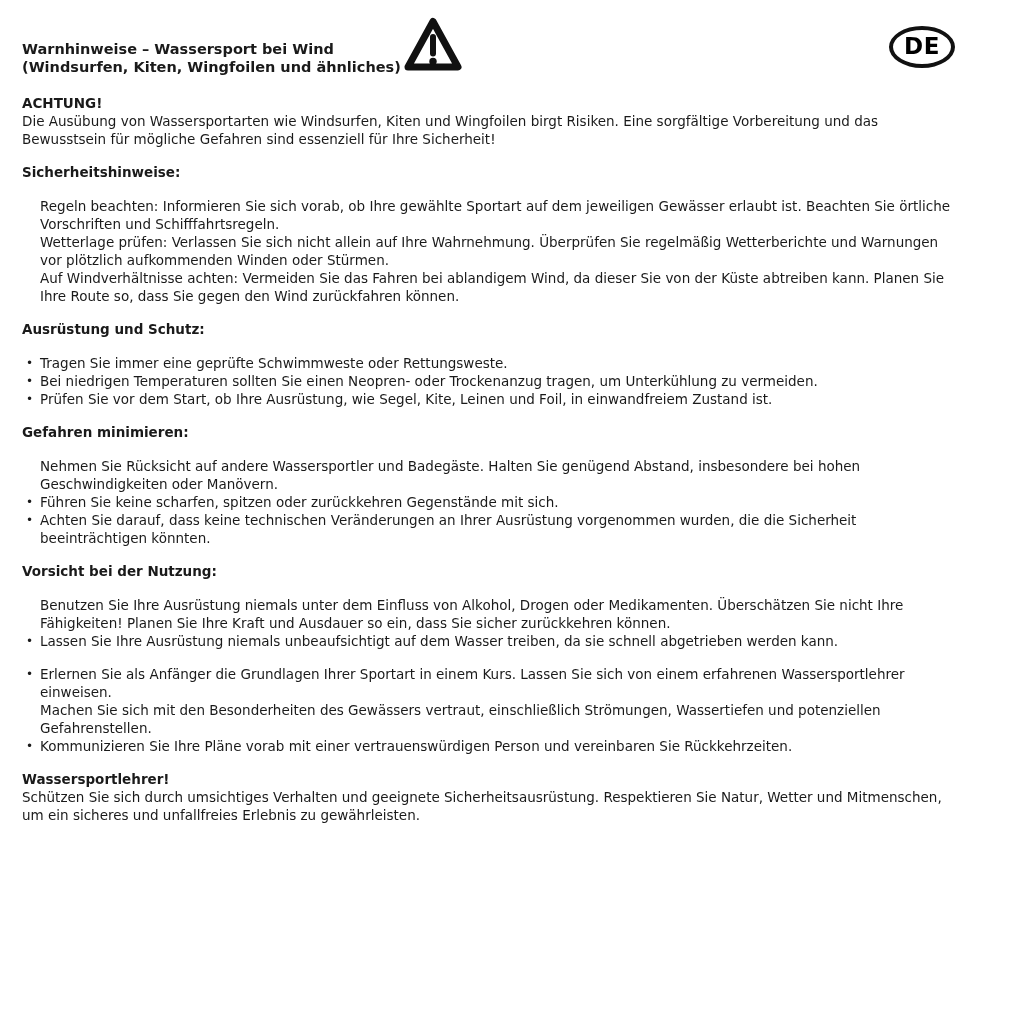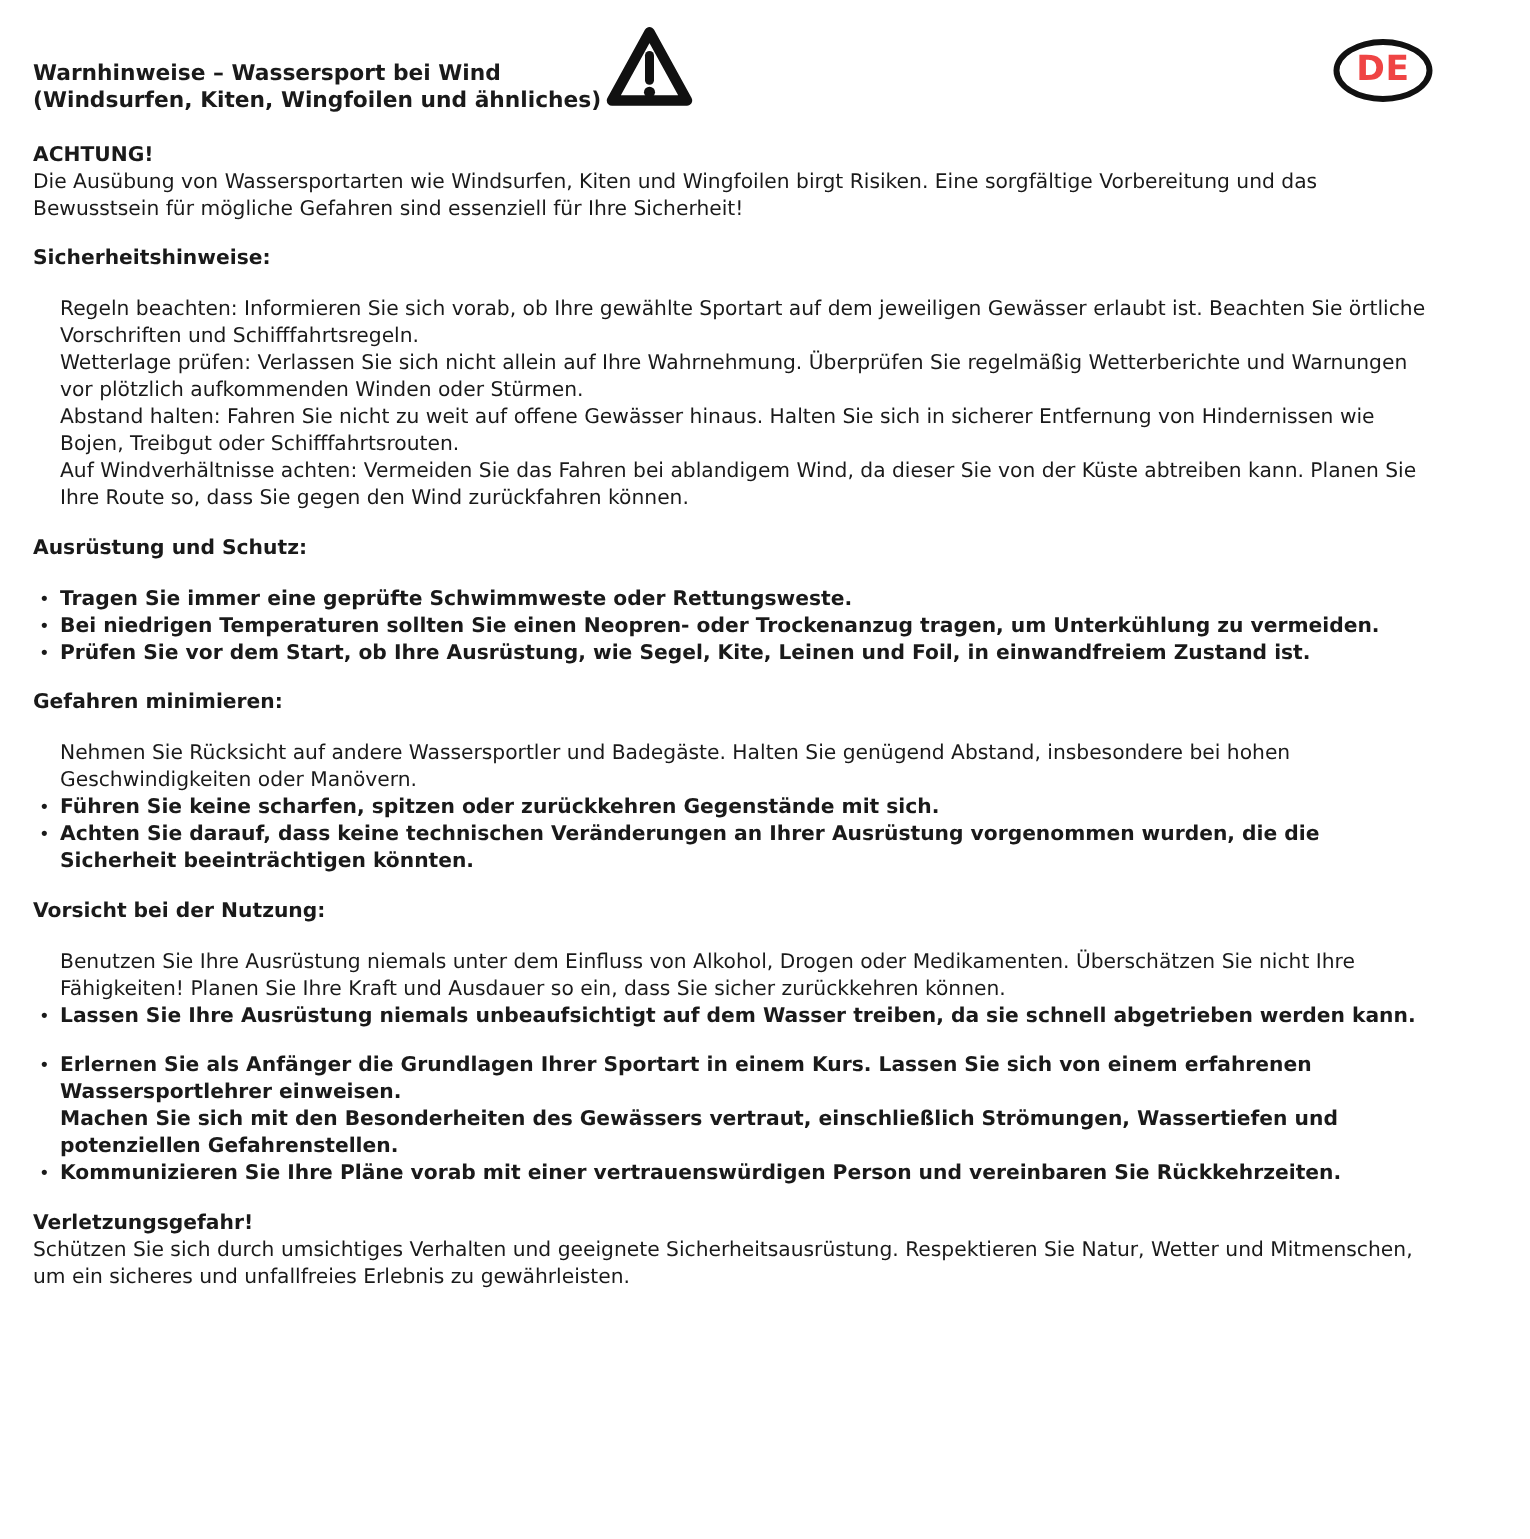--- a/index.html
+++ b/index.html
@@ -53,38 +53,38 @@
     border: 4px solid #111111;
     border-radius: 50%;
     display: flex;
     align-items: center;
     justify-content: center;
   }
   .lang-badge span {
     font-weight: bold;
     font-size: 23px;
     letter-spacing: 0.5px;
-    color: #ef4444;
+    color: #000000;
     transform: translateY(-1px);
   }
   
   .sec { margin: 15px 0 15px 0; }
   .sec p { margin: 0; }
   .h {
     font-weight: bold;
   }
   .h.spaced { margin-bottom: 16px !important; }
   .indent { margin-left: 18px !important; }
   .bullet { display: flex; }
   .bullet .dot {
     flex: 0 0 14px;
     margin-left: 4px;
     font-size: 12px;
   }
-  .bullet .btext { flex: 1 1 auto; font-weight: bold; }
+  .bullet .btext { flex: 1 1 auto; }
 </style>
 </head>
 <body>
 
 <div class="page">
 
   <header class="doc-header">
     <div class="title-block">
       <div class="title-line">Warnhinweise – Wassersport bei Wind</div>
       <div class="title-line">(Windsurfen, Kiten, Wingfoilen und ähnliches)</div>
@@ -103,21 +103,20 @@
 
   <section class="sec">
     <p class="h">ACHTUNG!</p>
     <p>Die Ausübung von Wassersportarten wie Windsurfen, Kiten und Wingfoilen birgt Risiken. Eine sorgfältige Vorbereitung und das Bewusstsein für mögliche Gefahren sind essenziell für Ihre Sicherheit!</p>
   </section>
 
   <section class="sec">
     <p class="h spaced">Sicherheitshinweise:</p>
     <p class="indent">Regeln beachten: Informieren Sie sich vorab, ob Ihre gewählte Sportart auf dem jeweiligen Gewässer erlaubt ist. Beachten Sie örtliche Vorschriften und Schifffahrtsregeln.</p>
     <p class="indent">Wetterlage prüfen: Verlassen Sie sich nicht allein auf Ihre Wahrnehmung. Überprüfen Sie regelmäßig Wetterberichte und Warnungen vor plötzlich aufkommenden Winden oder Stürmen.</p>
-    <p class="indent">Abstand halten: Fahren Sie nicht zu weit auf offene Gewässer hinaus. Halten Sie sich in sicherer Entfernung von Hindernissen wie Bojen, Treibgut oder Schifffahrtsrouten.</p>
     <p class="indent">Auf Windverhältnisse achten: Vermeiden Sie das Fahren bei ablandigem Wind, da dieser Sie von der Küste abtreiben kann. Planen Sie Ihre Route so, dass Sie gegen den Wind zurückfahren können.</p>
   </section>
 
   <section class="sec">
     <p class="h spaced">Ausrüstung und Schutz:</p>
     <div class="bullet">
       <span class="dot">•</span>
       <span class="btext">Tragen Sie immer eine geprüfte Schwimmweste oder Rettungsweste.</span>
     </div>
     <div class="bullet">
@@ -161,17 +160,17 @@
       <span class="dot"></span>
       <span class="btext">Machen Sie sich mit den Besonderheiten des Gewässers vertraut, einschließlich Strömungen, Wassertiefen und potenziellen Gefahrenstellen.</span>
     </div>
     <div class="bullet">
       <span class="dot">•</span>
       <span class="btext">Kommunizieren Sie Ihre Pläne vorab mit einer vertrauenswürdigen Person und vereinbaren Sie Rückkehrzeiten.</span>
     </div>
   </section>
 
   <section class="sec">
-    <p class="h">Verletzungsgefahr!</p>
+    <p class="h">Wassersportlehrer!</p>
     <p>Schützen Sie sich durch umsichtiges Verhalten und geeignete Sicherheitsausrüstung. Respektieren Sie Natur, Wetter und Mitmenschen, um ein sicheres und unfallfreies Erlebnis zu gewährleisten.</p>
   </section>
 
 </div>
 
 </body></html>

